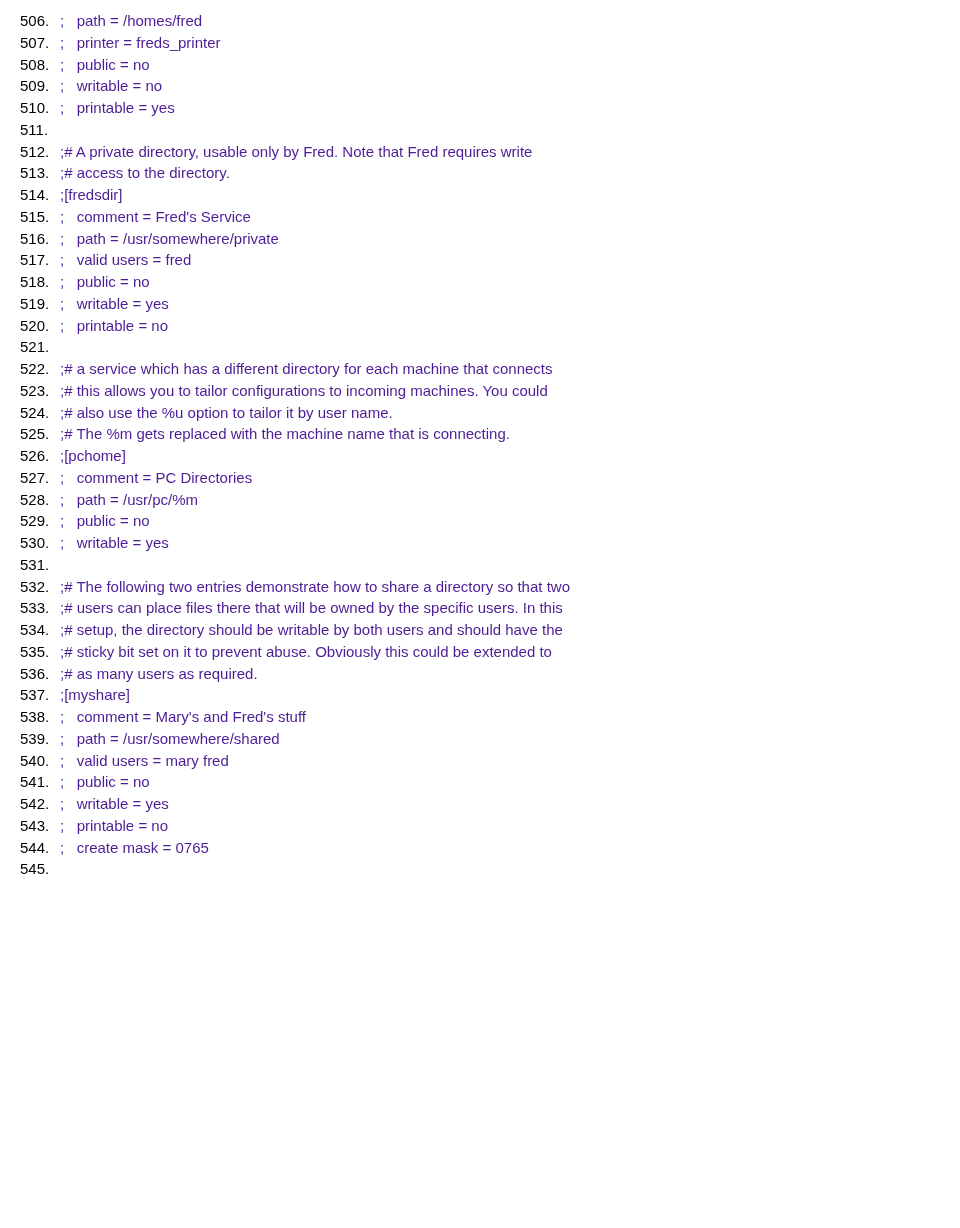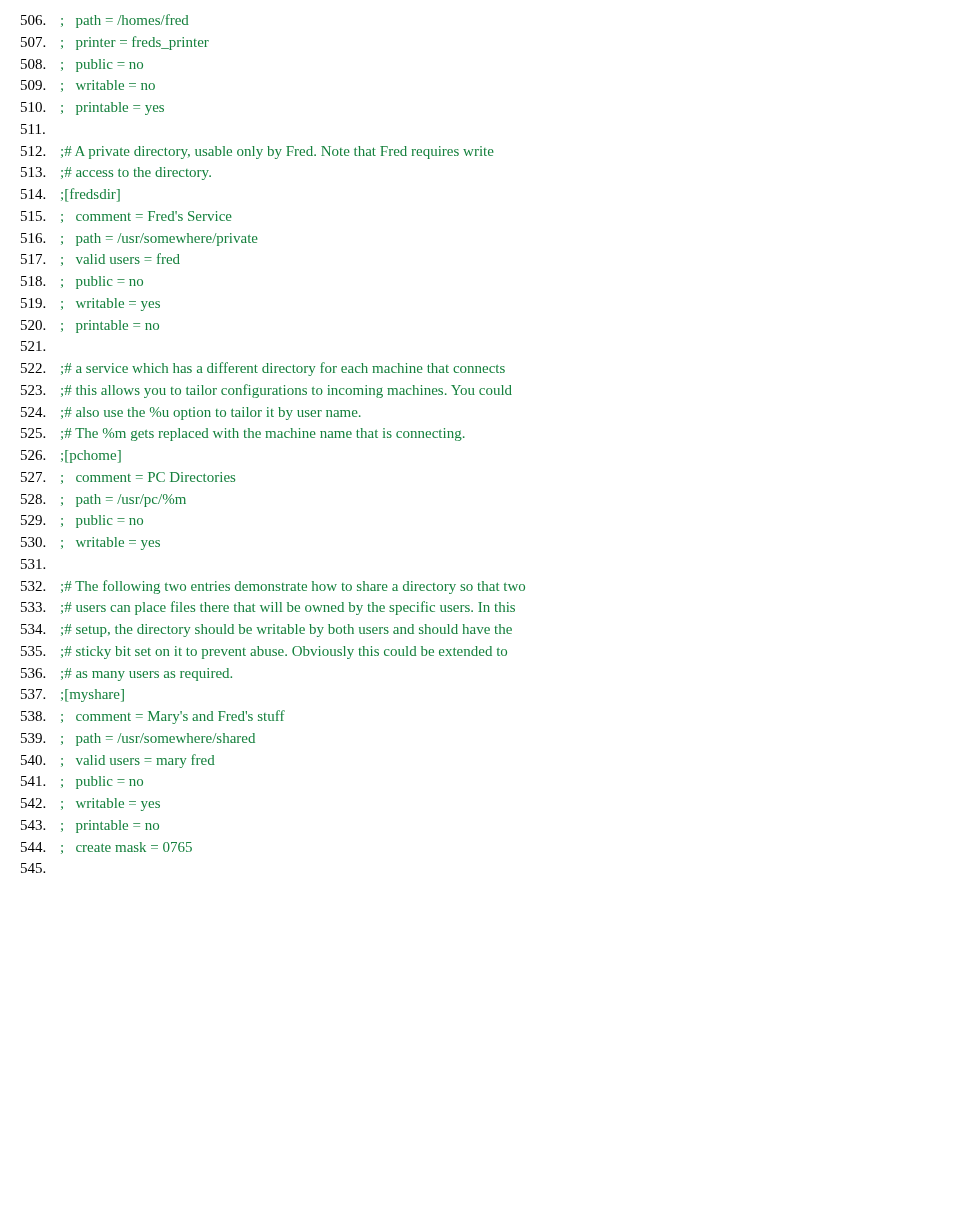--- a/index.html
+++ b/index.html
@@ -10,33 +10,33 @@
     body {
       background: #ffffff;
       font-family: 'Courier New', Courier, monospace;
       font-size: 15px;
       color: #000000;
       padding: 10px 20px;
       line-height: 1.45;
     }
     .code-block {
       white-space: pre;
-      font-family: Liberation Serif, serif;
+      font-family: Liberation Sans, sans-serif;
       font-size: 15px;
       line-height: 1.45;
     }
     .line {
       display: flex;
       flex-direction: row;
     }
     .line-num {
       min-width: 40px;
       color: #000;
       user-select: none;
     }
     .line-content {
-      color: #15803d;
+      color: #4c1d95;
     }
   </style>
 </head>
 <body>
 
 <div class="code-block" id="code-container"><div class="line"><span class="line-num">506.</span><span class="line-content">;   path = /homes/fred</span></div><div class="line"><span class="line-num">507.</span><span class="line-content">;   printer = freds_printer</span></div><div class="line"><span class="line-num">508.</span><span class="line-content">;   public = no</span></div><div class="line"><span class="line-num">509.</span><span class="line-content">;   writable = no</span></div><div class="line"><span class="line-num">510.</span><span class="line-content">;   printable = yes</span></div><div class="line"><span class="line-num">511.</span><span class="line-content"></span></div><div class="line"><span class="line-num">512.</span><span class="line-content">;# A private directory, usable only by Fred. Note that Fred requires write</span></div><div class="line"><span class="line-num">513.</span><span class="line-content">;# access to the directory.</span></div><div class="line"><span class="line-num">514.</span><span class="line-content">;[fredsdir]</span></div><div class="line"><span class="line-num">515.</span><span class="line-content">;   comment = Fred's Service</span></div><div class="line"><span class="line-num">516.</span><span class="line-content">;   path = /usr/somewhere/private</span></div><div class="line"><span class="line-num">517.</span><span class="line-content">;   valid users = fred</span></div><div class="line"><span class="line-num">518.</span><span class="line-content">;   public = no</span></div><div class="line"><span class="line-num">519.</span><span class="line-content">;   writable = yes</span></div><div class="line"><span class="line-num">520.</span><span class="line-content">;   printable = no</span></div><div class="line"><span class="line-num">521.</span><span class="line-content"></span></div><div class="line"><span class="line-num">522.</span><span class="line-content">;# a service which has a different directory for each machine that connects</span></div><div class="line"><span class="line-num">523.</span><span class="line-content">;# this allows you to tailor configurations to incoming machines. You could</span></div><div class="line"><span class="line-num">524.</span><span class="line-content">;# also use the %u option to tailor it by user name.</span></div><div class="line"><span class="line-num">525.</span><span class="line-content">;# The %m gets replaced with the machine name that is connecting.</span></div><div class="line"><span class="line-num">526.</span><span class="line-content">;[pchome]</span></div><div class="line"><span class="line-num">527.</span><span class="line-content">;   comment = PC Directories</span></div><div class="line"><span class="line-num">528.</span><span class="line-content">;   path = /usr/pc/%m</span></div><div class="line"><span class="line-num">529.</span><span class="line-content">;   public = no</span></div><div class="line"><span class="line-num">530.</span><span class="line-content">;   writable = yes</span></div><div class="line"><span class="line-num">531.</span><span class="line-content"></span></div><div class="line"><span class="line-num">532.</span><span class="line-content">;# The following two entries demonstrate how to share a directory so that two</span></div><div class="line"><span class="line-num">533.</span><span class="line-content">;# users can place files there that will be owned by the specific users. In this</span></div><div class="line"><span class="line-num">534.</span><span class="line-content">;# setup, the directory should be writable by both users and should have the</span></div><div class="line"><span class="line-num">535.</span><span class="line-content">;# sticky bit set on it to prevent abuse. Obviously this could be extended to</span></div><div class="line"><span class="line-num">536.</span><span class="line-content">;# as many users as required.</span></div><div class="line"><span class="line-num">537.</span><span class="line-content">;[myshare]</span></div><div class="line"><span class="line-num">538.</span><span class="line-content">;   comment = Mary's and Fred's stuff</span></div><div class="line"><span class="line-num">539.</span><span class="line-content">;   path = /usr/somewhere/shared</span></div><div class="line"><span class="line-num">540.</span><span class="line-content">;   valid users = mary fred</span></div><div class="line"><span class="line-num">541.</span><span class="line-content">;   public = no</span></div><div class="line"><span class="line-num">542.</span><span class="line-content">;   writable = yes</span></div><div class="line"><span class="line-num">543.</span><span class="line-content">;   printable = no</span></div><div class="line"><span class="line-num">544.</span><span class="line-content">;   create mask = 0765</span></div><div class="line"><span class="line-num">545.</span><span class="line-content"></span></div></div>
 
 </body></html>

